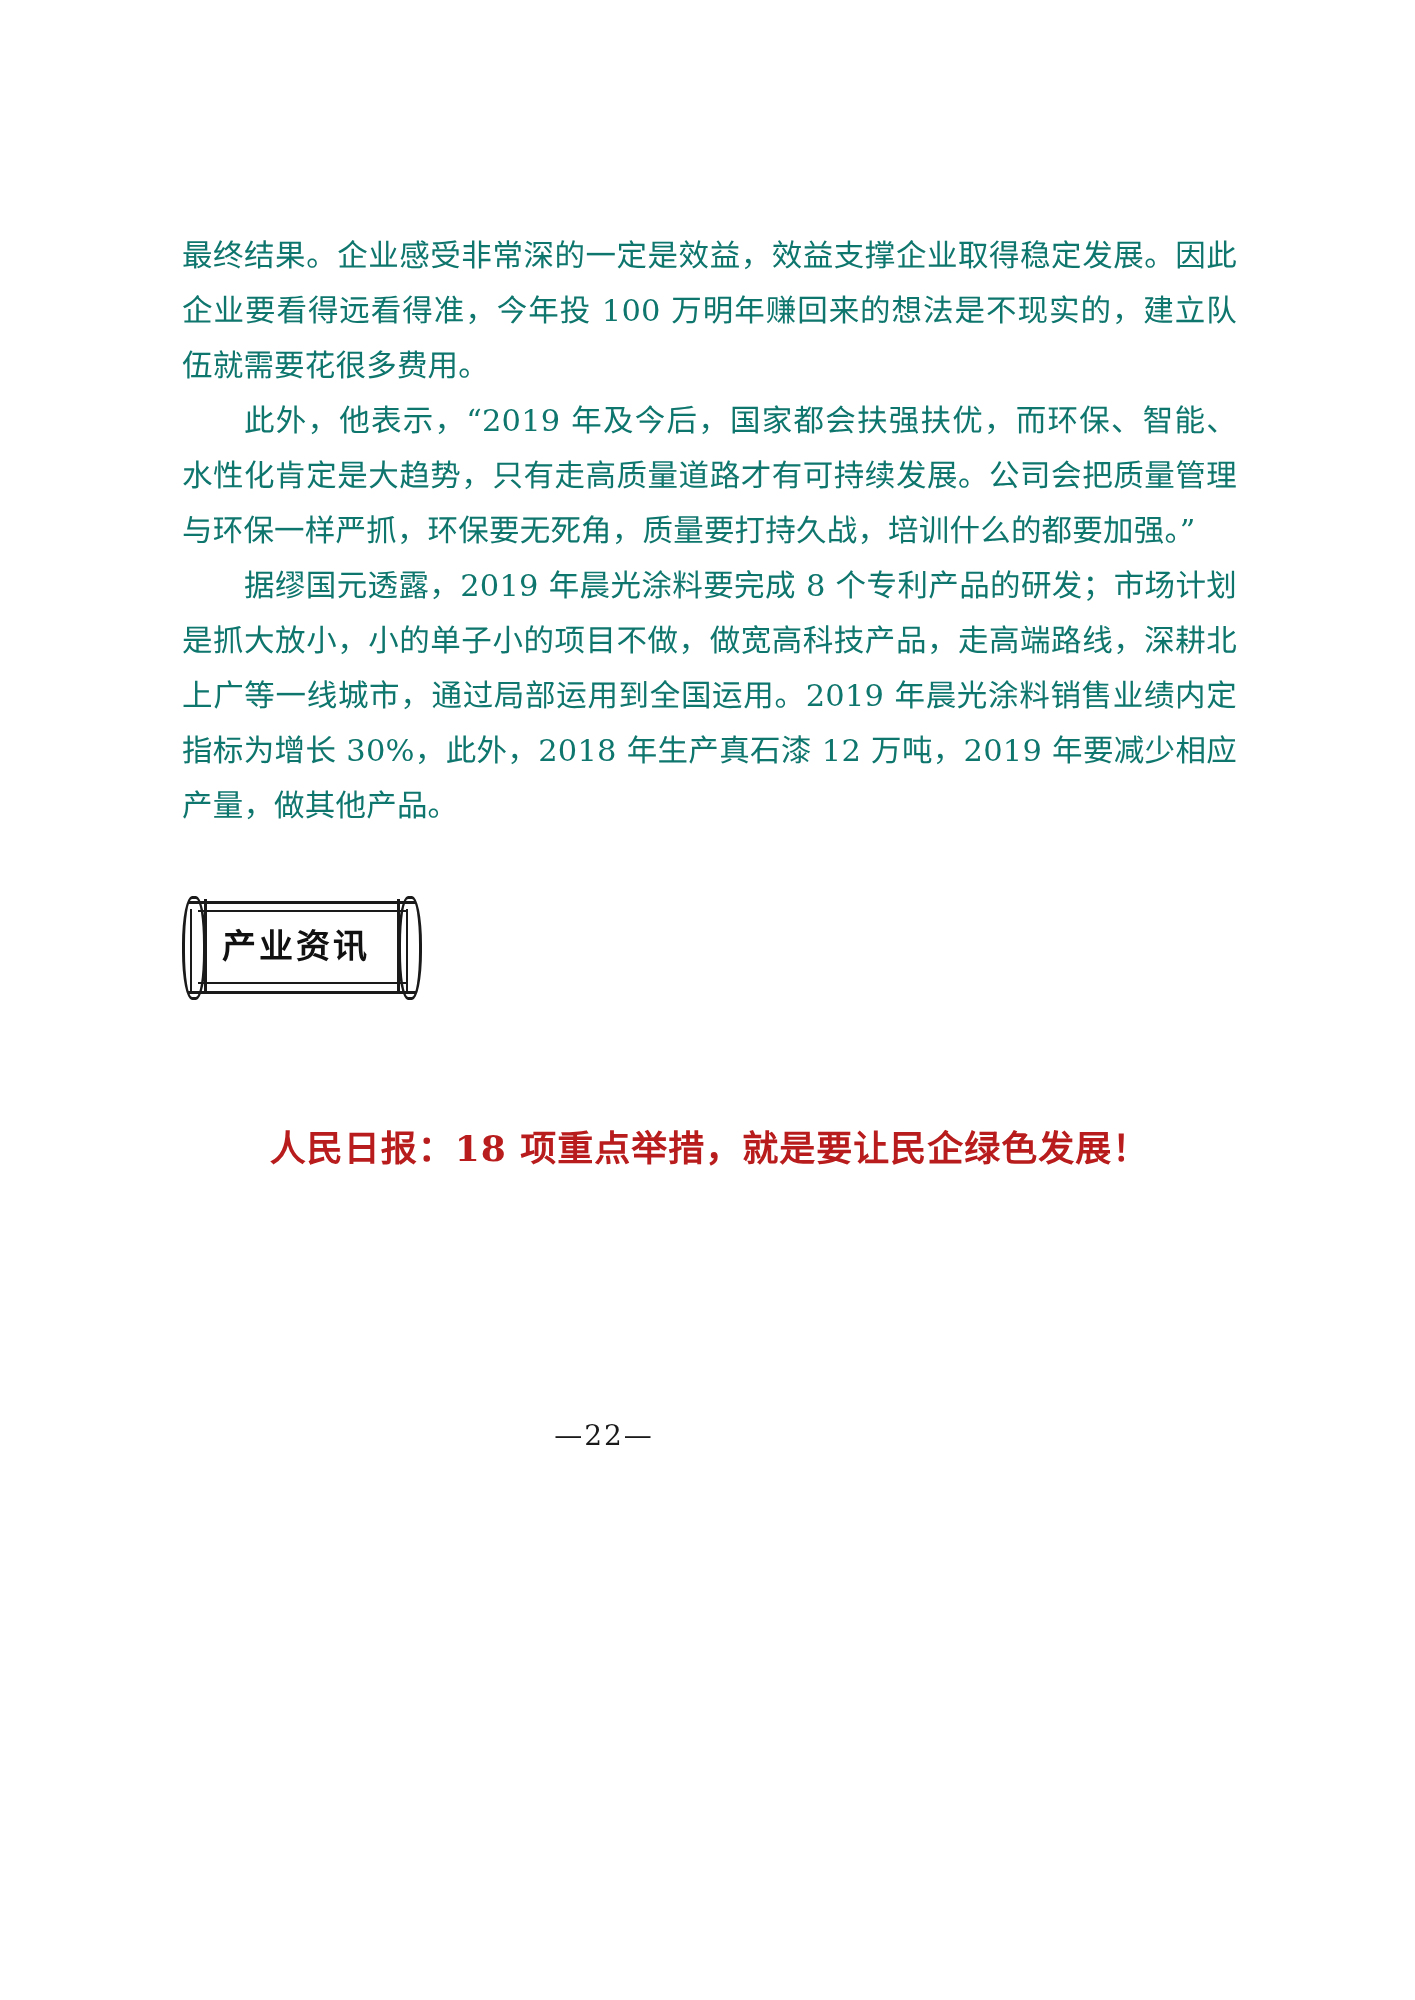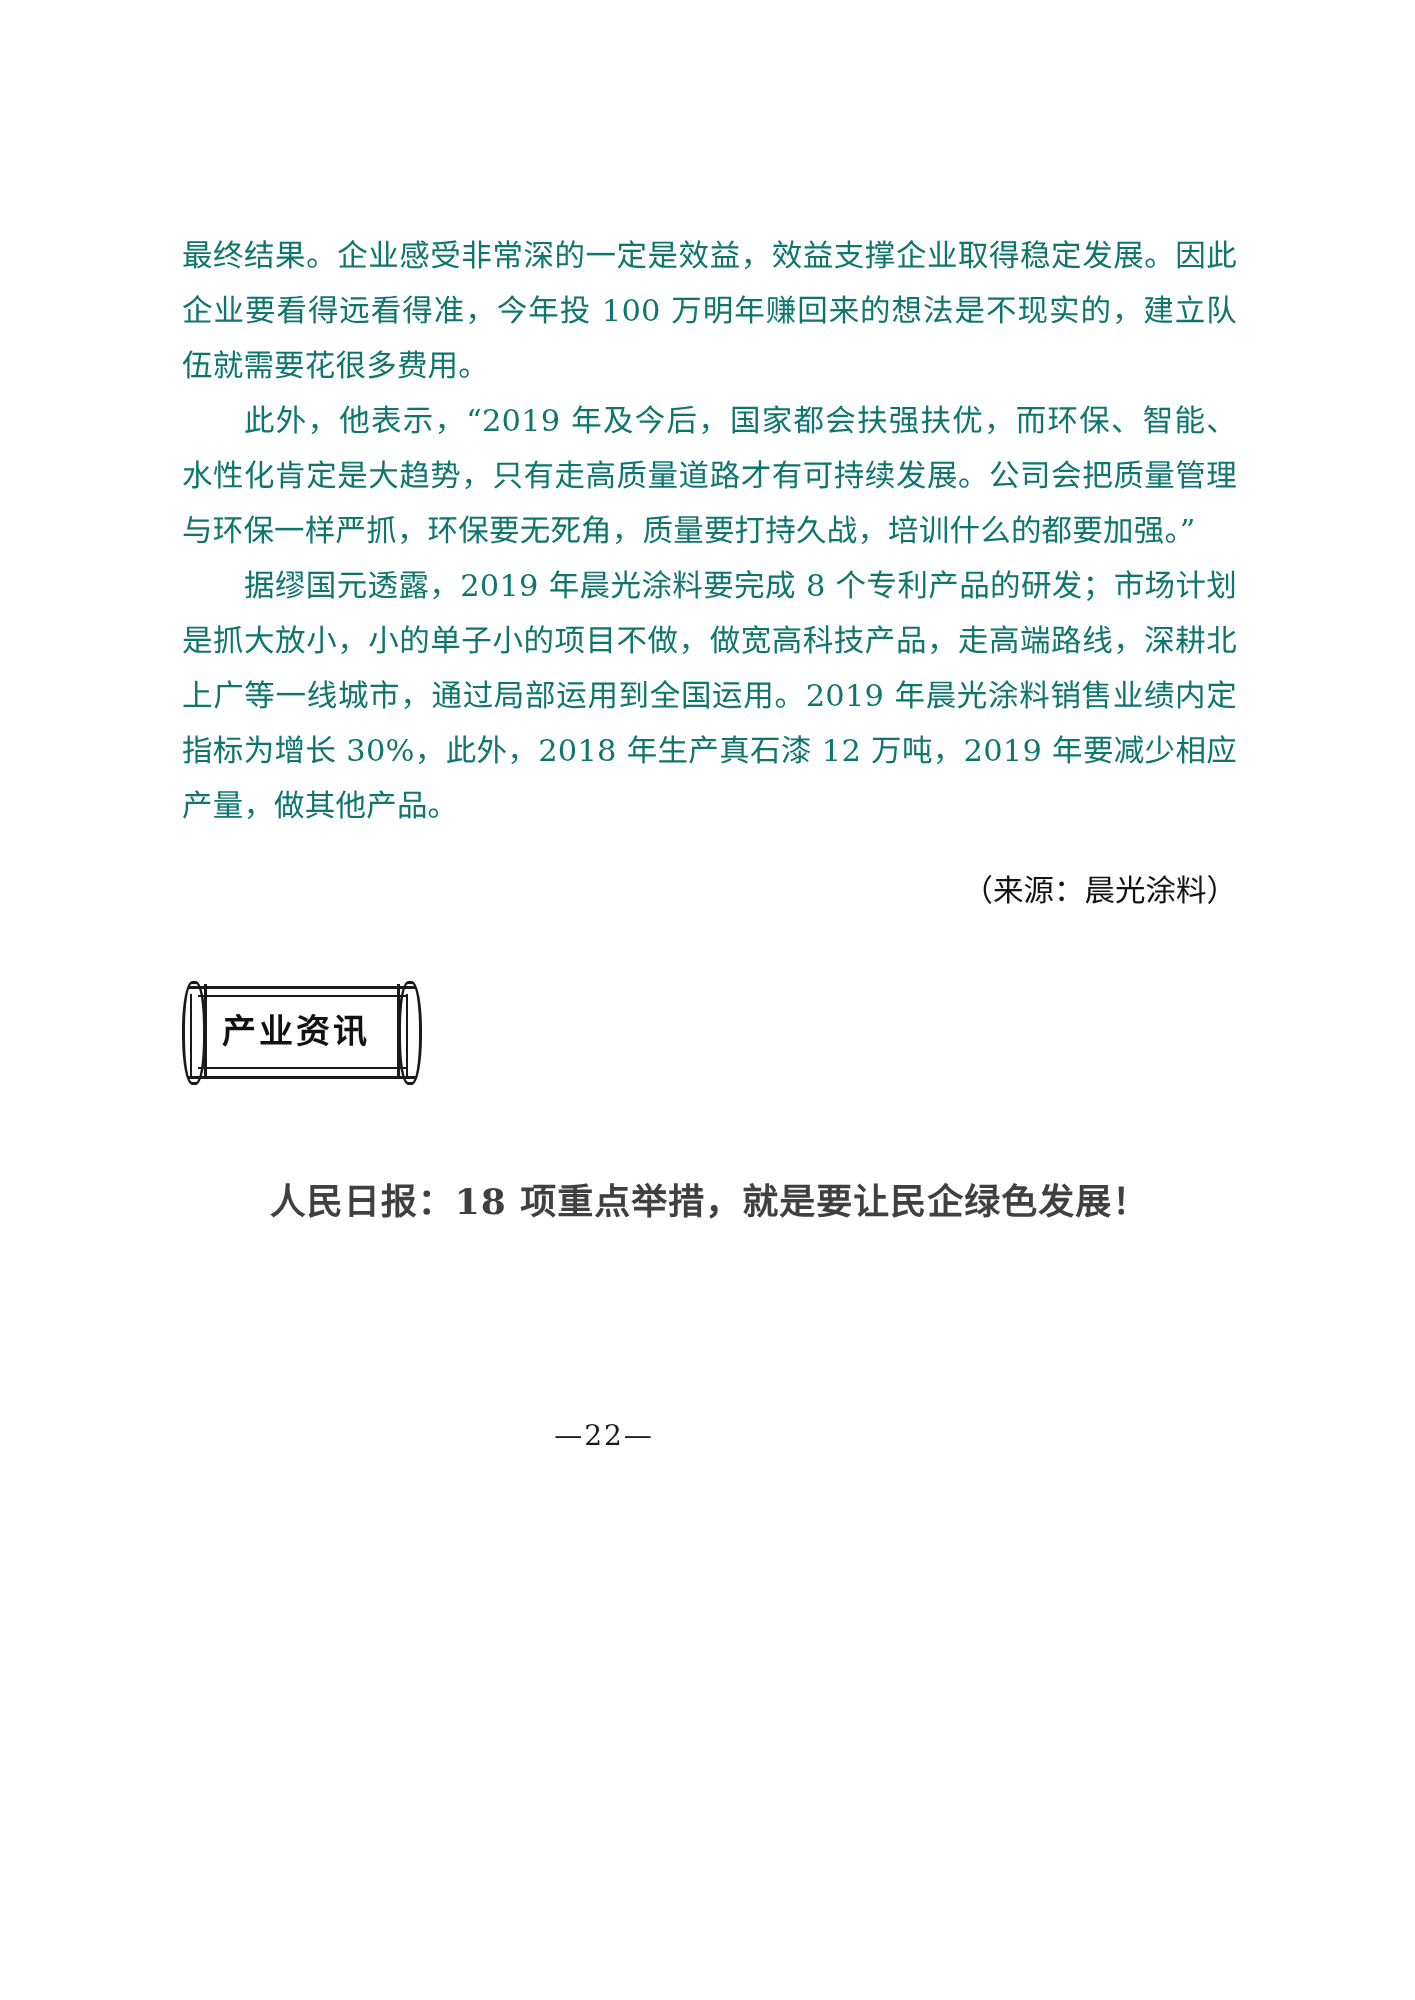--- a/index.html
+++ b/index.html
@@ -122,27 +122,27 @@
     width: 168px;
     text-align: left;
     font-family: "DejaVu Sans", "Liberation Sans", sans-serif;
     font-weight: bold;
     font-size: 34px;
     letter-spacing: 3px;
     color: #111;
   }
 
   .article-title {
-    margin-top: 86px;
+    margin-top: 118px;
     text-align: center;
     font-family: "DejaVu Serif", "Liberation Serif", serif;
     font-weight: bold;
     font-size: 36px;
     letter-spacing: 1px;
-    color: #404040;
+    color: #b91c1c;
   }
 
   .article-body {
     margin-top: 62px;
   }
 
   .page-number {
     position: absolute;
     left: 0;
     top: 1419px;
@@ -161,21 +161,20 @@
 
   <div class="content">
 
     <p class="para">最终结果。企业感受非常深的一定是效益，效益支撑企业取得稳定发展。因此企业要看得远看得准，今年投 100 万明年赚回来的想法是不现实的，建立队伍就需要花很多费用。</p>
 
     <p class="para indent">此外，他表示，“2019 年及今后，国家都会扶强扶优，而环保、智能、水性化肯定是大趋势，只有走高质量道路才有可持续发展。公司会把质量管理与环保一样严抓，环保要无死角，质量要打持久战，培训什么的都要加强。”</p>
 
     <p class="para indent">据缪国元透露，2019 年晨光涂料要完成 8 个专利产品的研发；市场计划是抓大放小，小的单子小的项目不做，做宽高科技产品，走高端路线，深耕北上广等一线城市，通过局部运用到全国运用。2019 年晨光涂料销售业绩内定指标为增长 30%，此外，2018 年生产真石漆 12 万吨，2019 年要减少相应产量，做其他产品。</p>
 
 
-    <div class="source-line">（来源：晨光涂料）</div>
 
     <div class="section-banner">
       <div class="curl left"></div>
       <div class="curl right"></div>
       <div class="banner-box"></div>
       <div class="banner-top-rule"></div>
       <div class="banner-top-rule2"></div>
       <div class="banner-bottom-rule"></div>
       <div class="banner-bottom-rule2"></div>
       <div class="banner-text">产业资讯</div>

